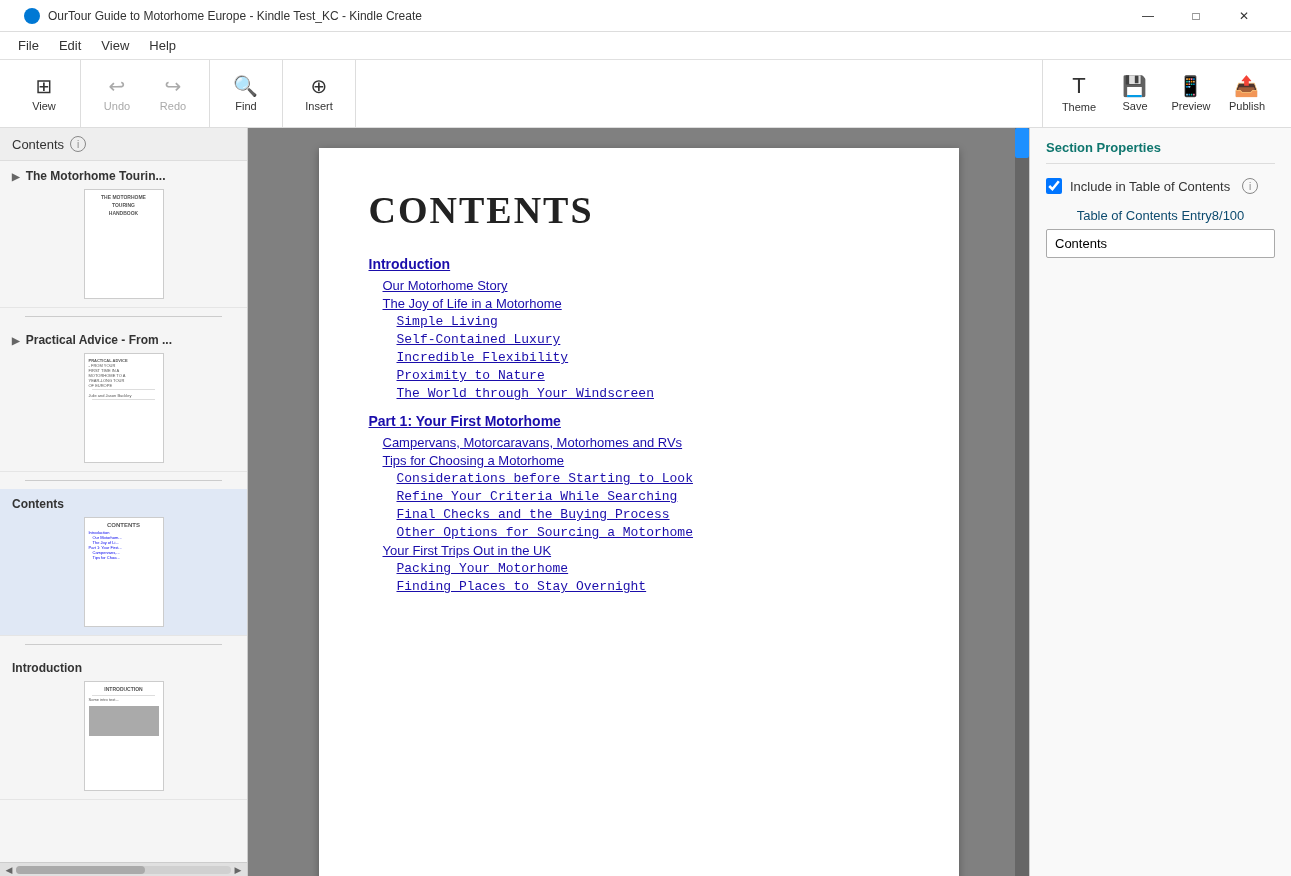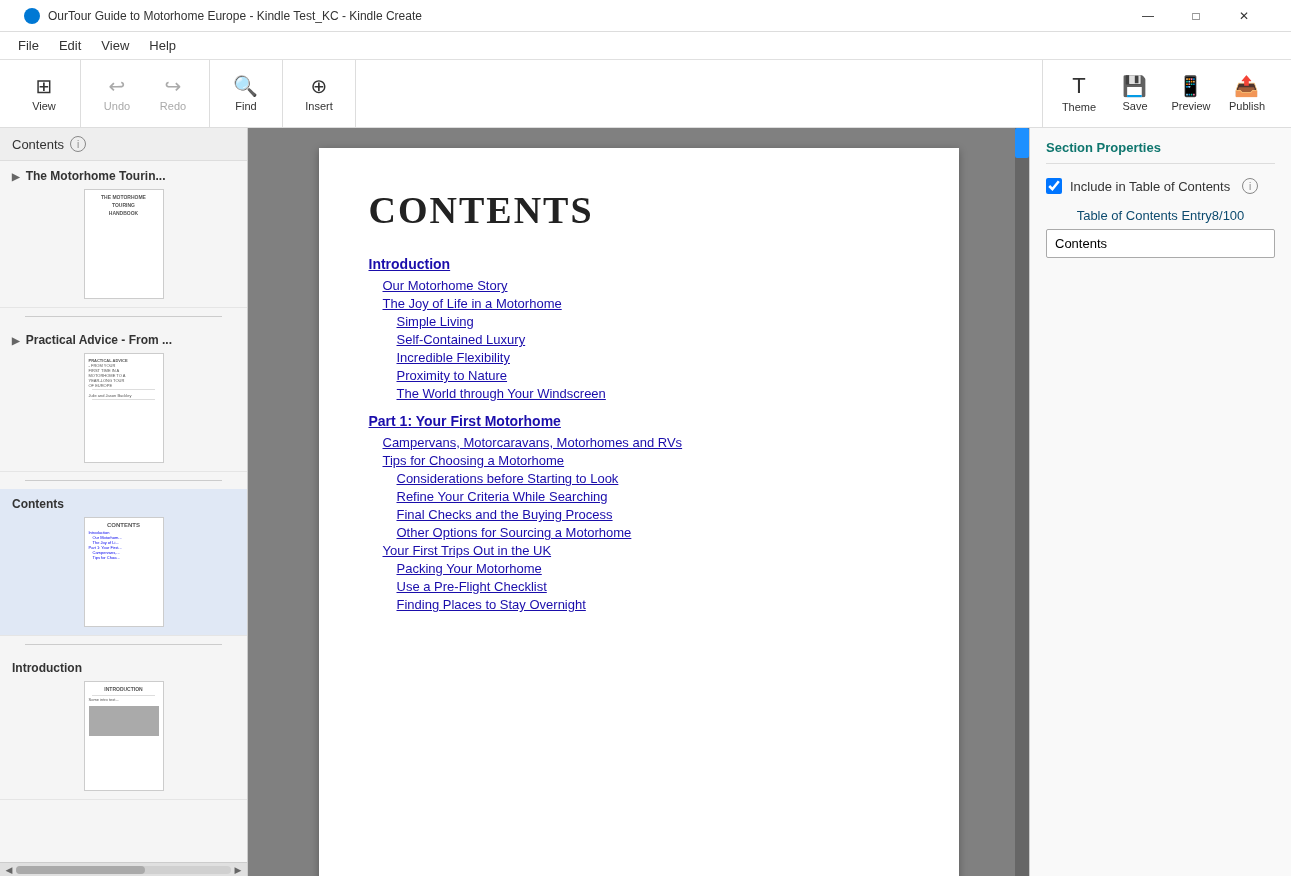--- a/index.html
+++ b/index.html
@@ -226,20 +226,21 @@
       cursor: pointer;
     }
     .toc-link-sub {
       display: block;
       color: #1a0dab;
       text-decoration: underline;
       font-size: 13px;
       margin: 3px 0;
       padding-left: 28px;
       cursor: pointer;
+      font-family: Liberation Mono, monospace;
     }
 
     
     .right-panel {
       width: 262px;
       background: #f9f9f9;
       border-left: 1px solid #ccc;
       padding: 12px 16px;
     }
     .right-panel-title {
@@ -488,21 +489,20 @@
 
           <a class="toc-section-link" style="margin-top:12px;">Part 1: Your First Motorhome</a>
           <a class="toc-link">Campervans, Motorcaravans, Motorhomes and RVs</a>
           <a class="toc-link">Tips for Choosing a Motorhome</a>
           <a class="toc-link-sub">Considerations before Starting to Look</a>
           <a class="toc-link-sub">Refine Your Criteria While Searching</a>
           <a class="toc-link-sub">Final Checks and the Buying Process</a>
           <a class="toc-link-sub">Other Options for Sourcing a Motorhome</a>
           <a class="toc-link">Your First Trips Out in the UK</a>
           <a class="toc-link-sub">Packing Your Motorhome</a>
-          <a class="toc-link-sub">Use a Pre-Flight Checklist</a>
           <a class="toc-link-sub">Finding Places to Stay Overnight</a>
         </div>
       </div>
 
       <div class="scroll-indicator">
         <div class="scroll-thumb"></div>
       </div>
     </div>
   </div>
 

